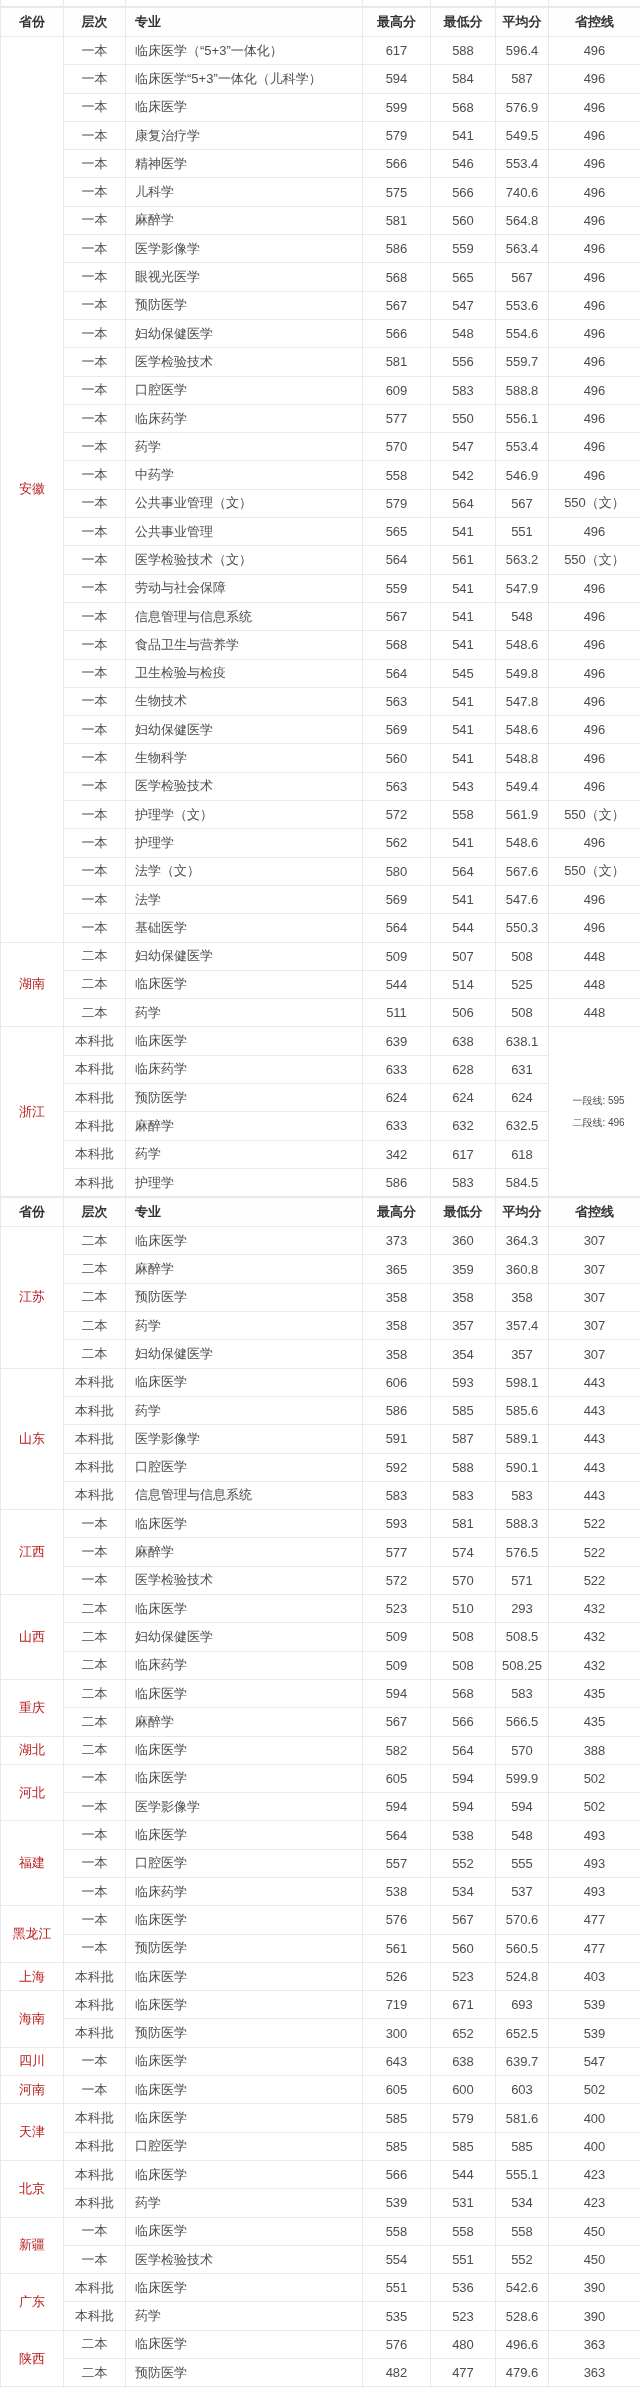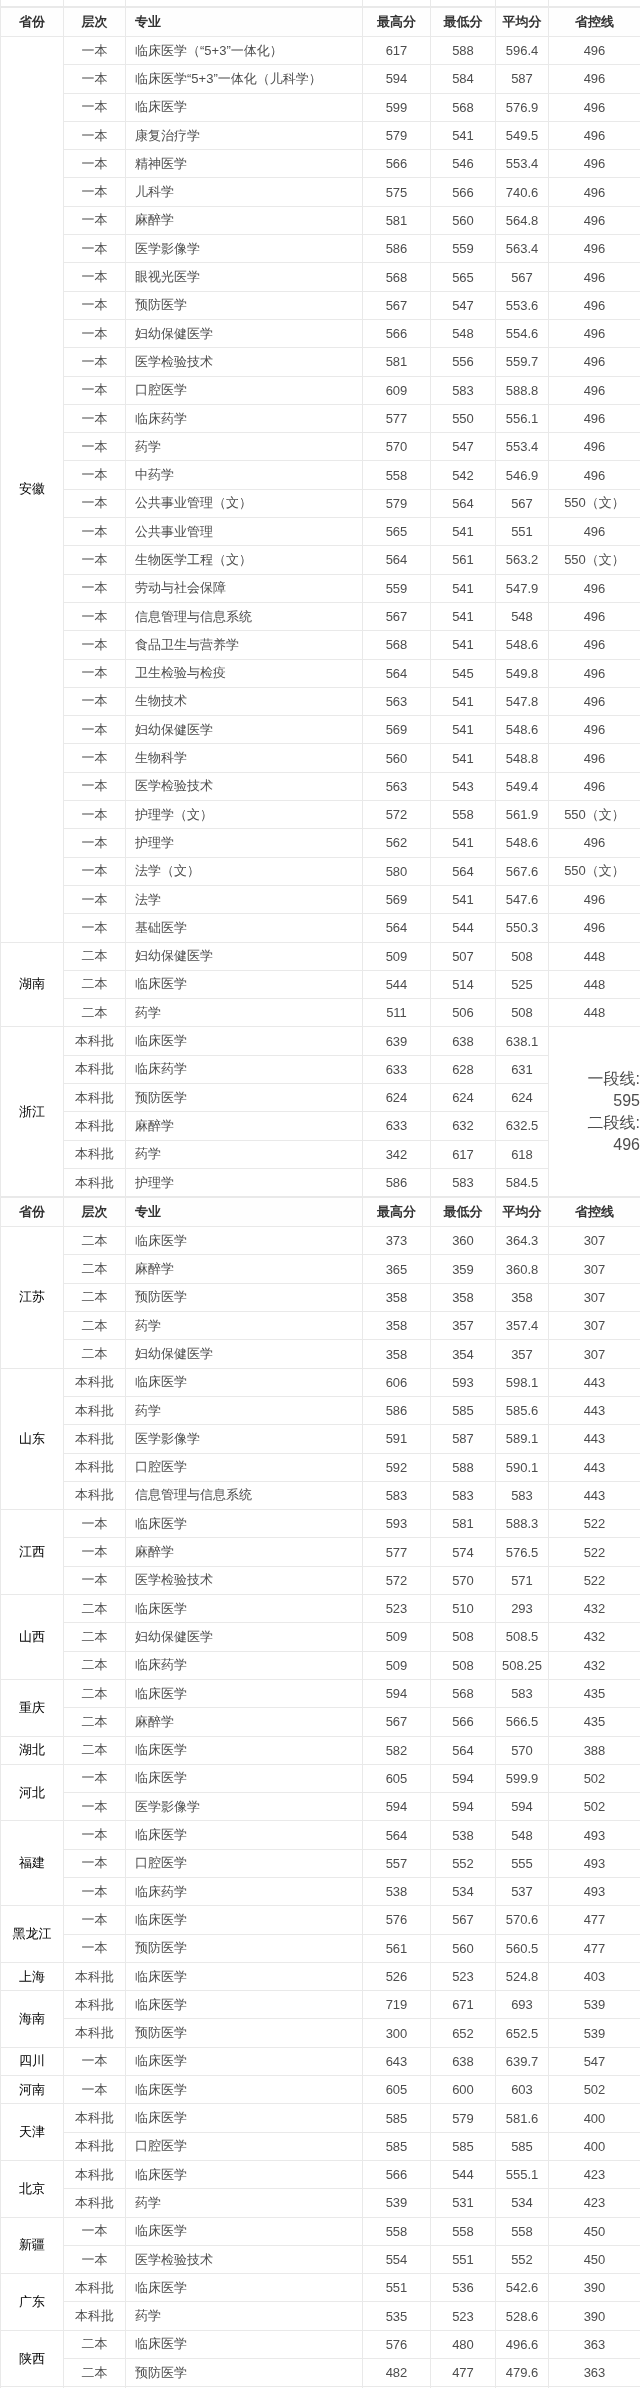--- a/index.html
+++ b/index.html
@@ -34,26 +34,26 @@
     font-size:13px;
     color:#4d4d4d;
     text-align:center;
     background:#ffffff;
   }
   th.major,td.major{
     text-align:left;
     padding-left:9px;
   }
   td.province{
-    color:#000000;
+    color:#b91c1c;
   }
   td.control-merged{
-    text-align:right;
+    text-align:center;
     padding-left:8px;
-    font-size:16px;
+    font-size:10px;
     white-space:normal;
   }
   td.control-merged .cl-line{
     line-height:22px;
   }
   .sliver td{
     height:6px;
     border-top:none;
   }
 </style>
@@ -247,21 +247,21 @@
           <tr>
             <td class="level">一本</td>
             <td class="major">公共事业管理</td>
             <td class="num">565</td>
             <td class="num">541</td>
             <td class="num">551</td>
             <td class="num">496</td>
           </tr>
           <tr>
             <td class="level">一本</td>
-            <td class="major">生物医学工程（文）</td>
+            <td class="major">医学检验技术（文）</td>
             <td class="num">564</td>
             <td class="num">561</td>
             <td class="num">563.2</td>
             <td class="num">550（文）</td>
           </tr>
           <tr>
             <td class="level">一本</td>
             <td class="major">劳动与社会保障</td>
             <td class="num">559</td>
             <td class="num">541</td>

